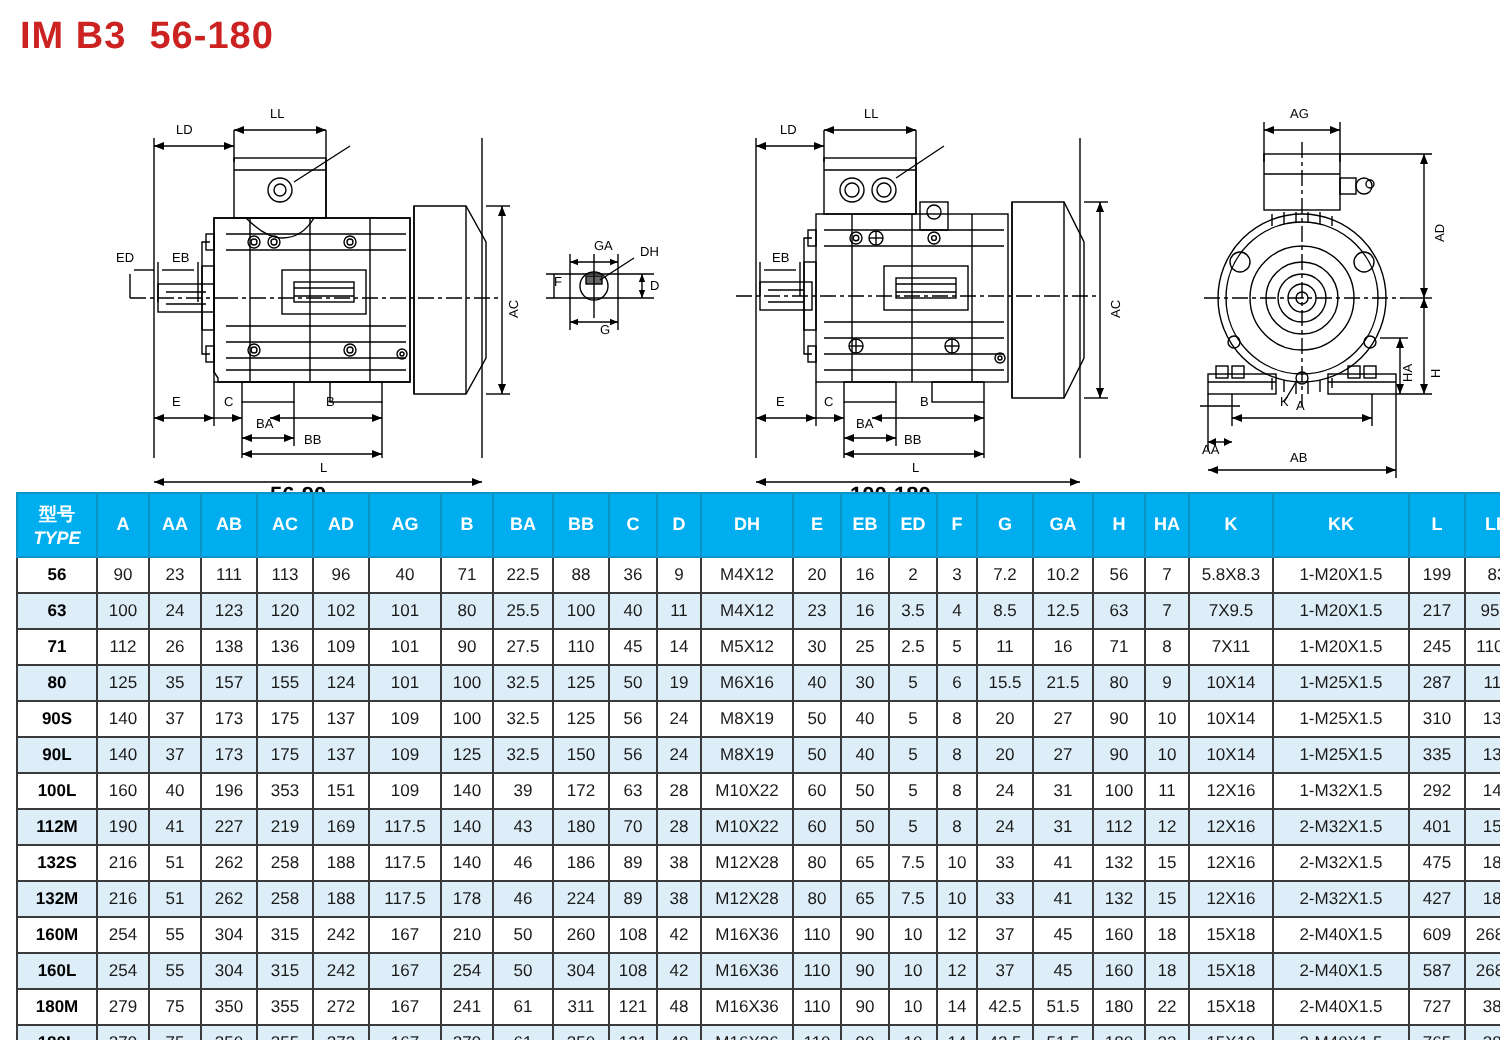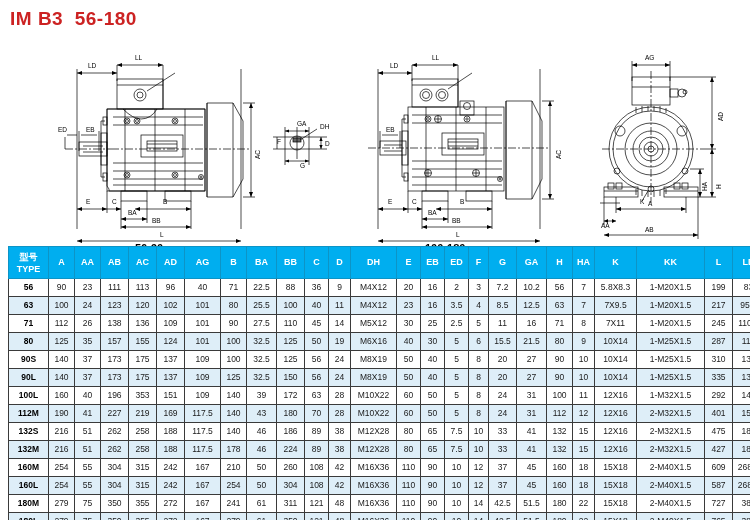--- a/index.html
+++ b/index.html
@@ -103,20 +103,21 @@
     line-height: 12px;
     font-size: 8.5px;
   }
   table.spec thead th.typehead .cn {
     display: block;
     font-size: 9px;
   }
   table.spec thead th.typehead .en {
     display: block;
     font-size: 9px;
+    font-style: italic;
   }
   table.spec tbody tr.alt td {
     background: #deeef8;
   }
   table.spec tbody td {
     color: #1a1a1a;
   }
   table.spec tbody td.typecell {
     font-weight: bold;
     color: #000;

